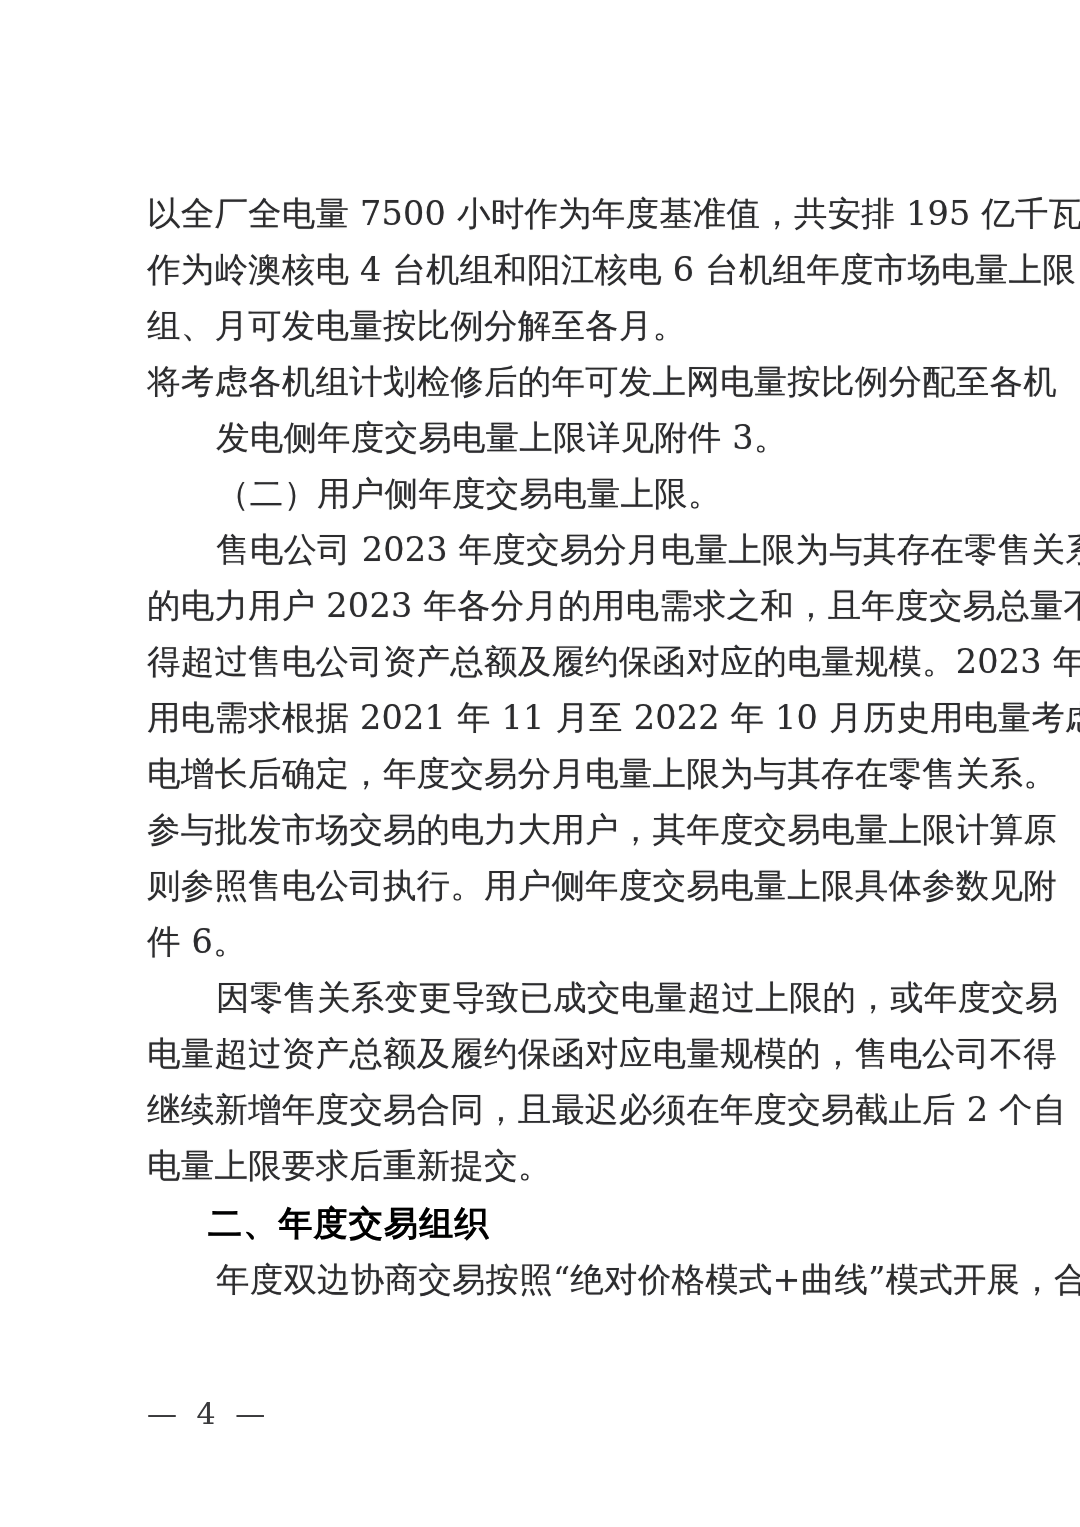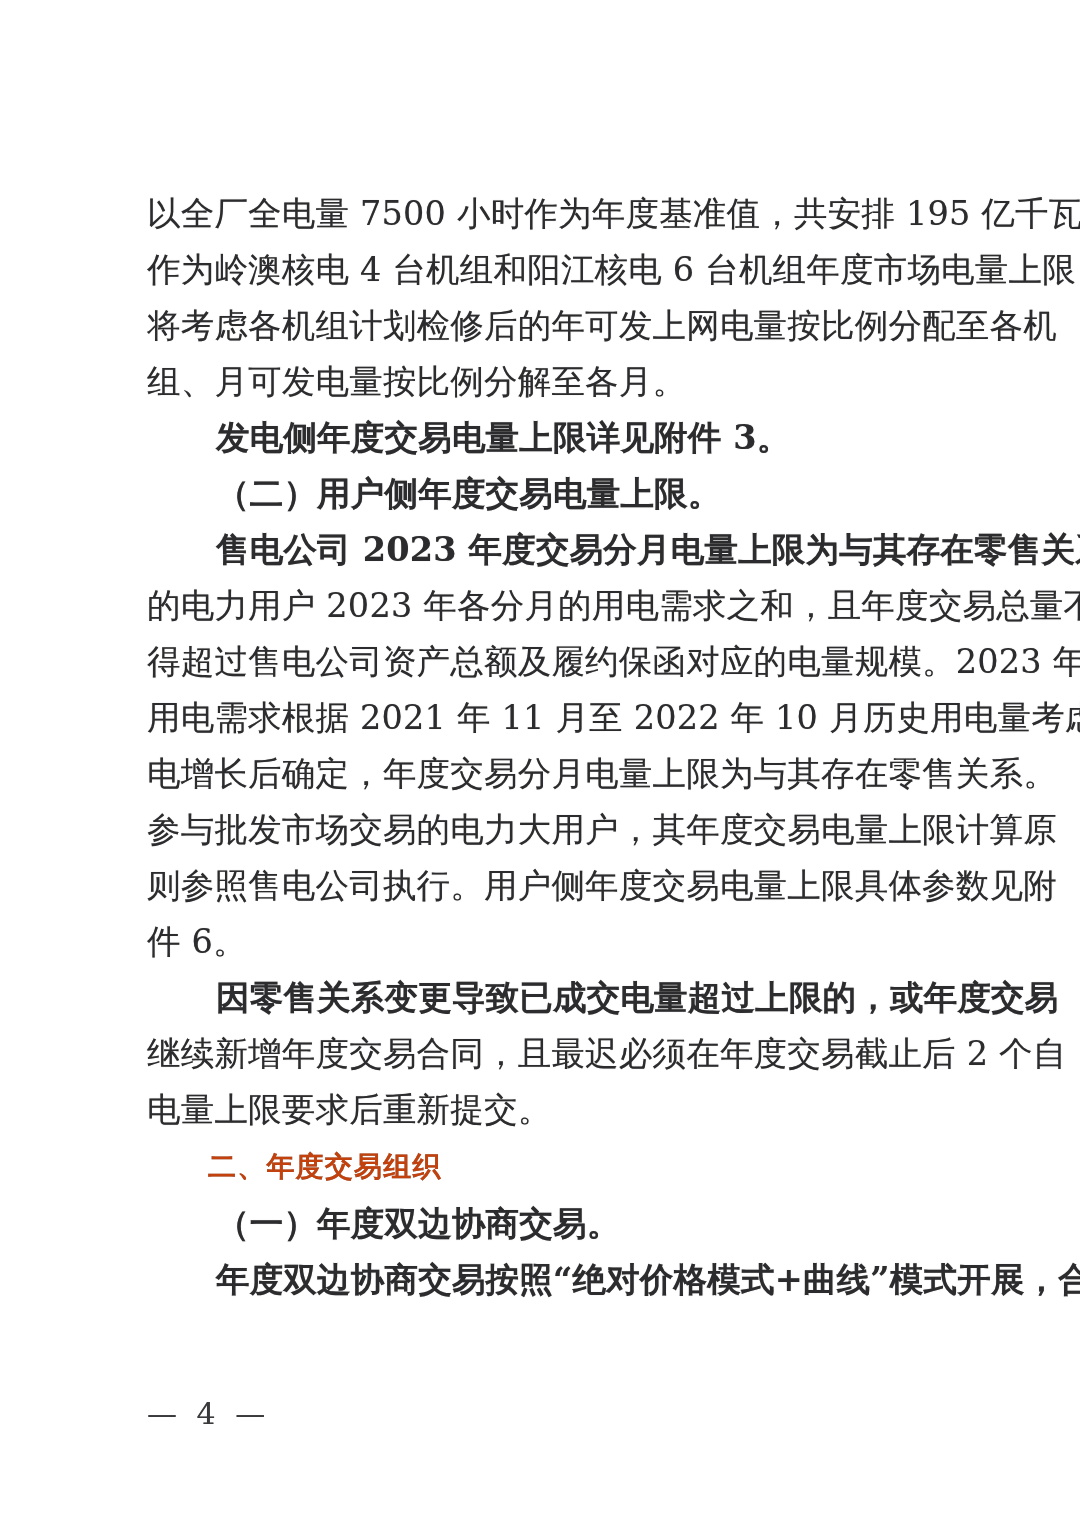--- a/index.html
+++ b/index.html
@@ -43,31 +43,30 @@
     display: flex;
     justify-content: space-between;
   }
   .line.just > span {
     display: inline-block;
   }
 
   
   .line.indent {
     padding-left: 69px;
-    font-weight: bold;
   }
 
   
   .heading {
     height: 58px;
     line-height: 58px;
     padding-left: 61px;
     white-space: nowrap;
-    color: #c2410c;
-    font-size: 28px;
+    color: #000000;
+    font-size: 34px;
     font-weight: 700;
     letter-spacing: 1.2px;
     font-family: "DejaVu Sans", "Liberation Sans", sans-serif;
     text-shadow: 0 0 0.6px rgba(40,40,42,0.55);
   }
 
   
   .footer {
     position: absolute;
     left: 147px;
@@ -87,24 +86,24 @@
 
   <div class="textblock">
 
     <div class="para">
       <div class="line just">
           <span>以全厂全电量 7500 小时作为年度基准值，共安排 195 亿千瓦时</span>
         </div>
       <div class="line just">
           <span>作为岭澳核电 4 台机组和阳江核电 6 台机组年度市场电量上限，</span>
         </div>
+      <div class="line">组、月可发电量按比例分解至各月。</div>
       <div class="line just">
           <span>将考虑各机组计划检修后的年可发上网电量按比例分配至各机</span>
         </div>
-      <div class="line">组、月可发电量按比例分解至各月。</div>
     </div>
 
     <div class="para">
       <div class="line indent">发电侧年度交易电量上限详见附件 3。</div>
     </div>
 
     <div class="para">
       <div class="line indent">（二）用户侧年度交易电量上限。</div>
     </div>
 
@@ -131,30 +130,30 @@
           <span>则参照售电公司执行。用户侧年度交易电量上限具体参数见附</span>
         </div>
       <div class="line">件 6。</div>
     </div>
 
     <div class="para">
       <div class="line just indent">
           <span>因零售关系变更导致已成交电量超过上限的，或年度交易</span>
         </div>
       <div class="line just">
+          <span>电量超过资产总额及履约保函对应电量规模的，售电公司不得</span>
+        </div>
+      <div class="line just">
           <span>继续新增年度交易合同，且最迟必须在年度交易截止后 2 个自</span>
         </div>
       <div class="line">电量上限要求后重新提交。</div>
     </div>
 
     <div class="heading">二、年度交易组织</div>
 
-    <div class="para">
-      <div class="line indent">（一）年度双边协商交易。</div>
-    </div>
 
     <div class="para">
       <div class="line just indent">
           <span>年度双边协商交易按照“绝对价格模式+曲线”模式开展，合</span>
         </div>
     </div>
 
   </div>
 
   <div class="footer">— 4 —</div>

